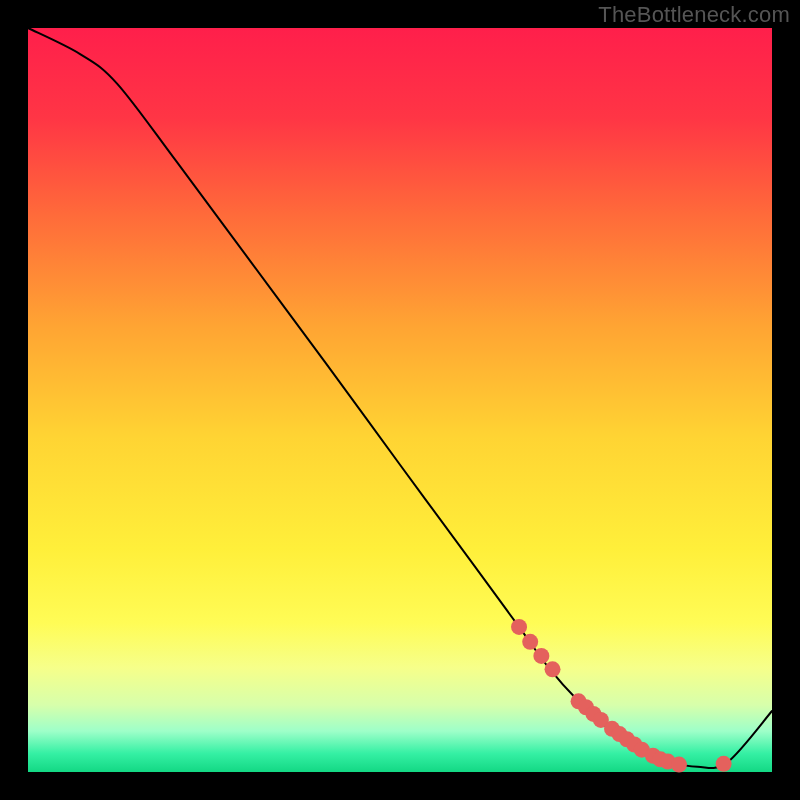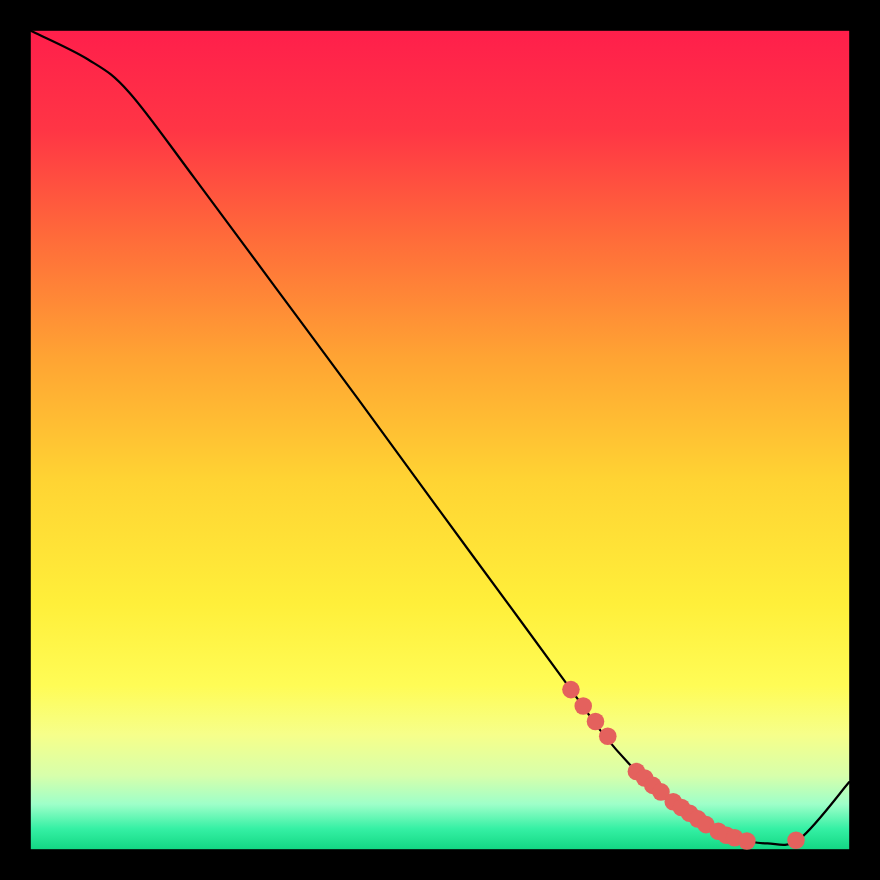--- a/index.html
+++ b/index.html
@@ -28,20 +28,21 @@
     user-select: none;
   }
   svg {
     display: block;
   }
 </style>
 </head>
 <body>
 
 <div class="frame">
+  <div class="watermark">TheBottleneck.com</div>
 
   <svg id="chart-svg" width="800" height="800" viewBox="0 0 800 800">
     <defs>
       <linearGradient id="bg-grad" x1="0" y1="0" x2="0" y2="1">
           <stop offset="0%" stop-color="#ff1f4b"></stop>
           <stop offset="12%" stop-color="#ff3545"></stop>
           <stop offset="25%" stop-color="#ff6a3a"></stop>
           <stop offset="40%" stop-color="#ffa433"></stop>
           <stop offset="55.00000000000001%" stop-color="#ffd433"></stop>
           <stop offset="70%" stop-color="#ffef3a"></stop>

